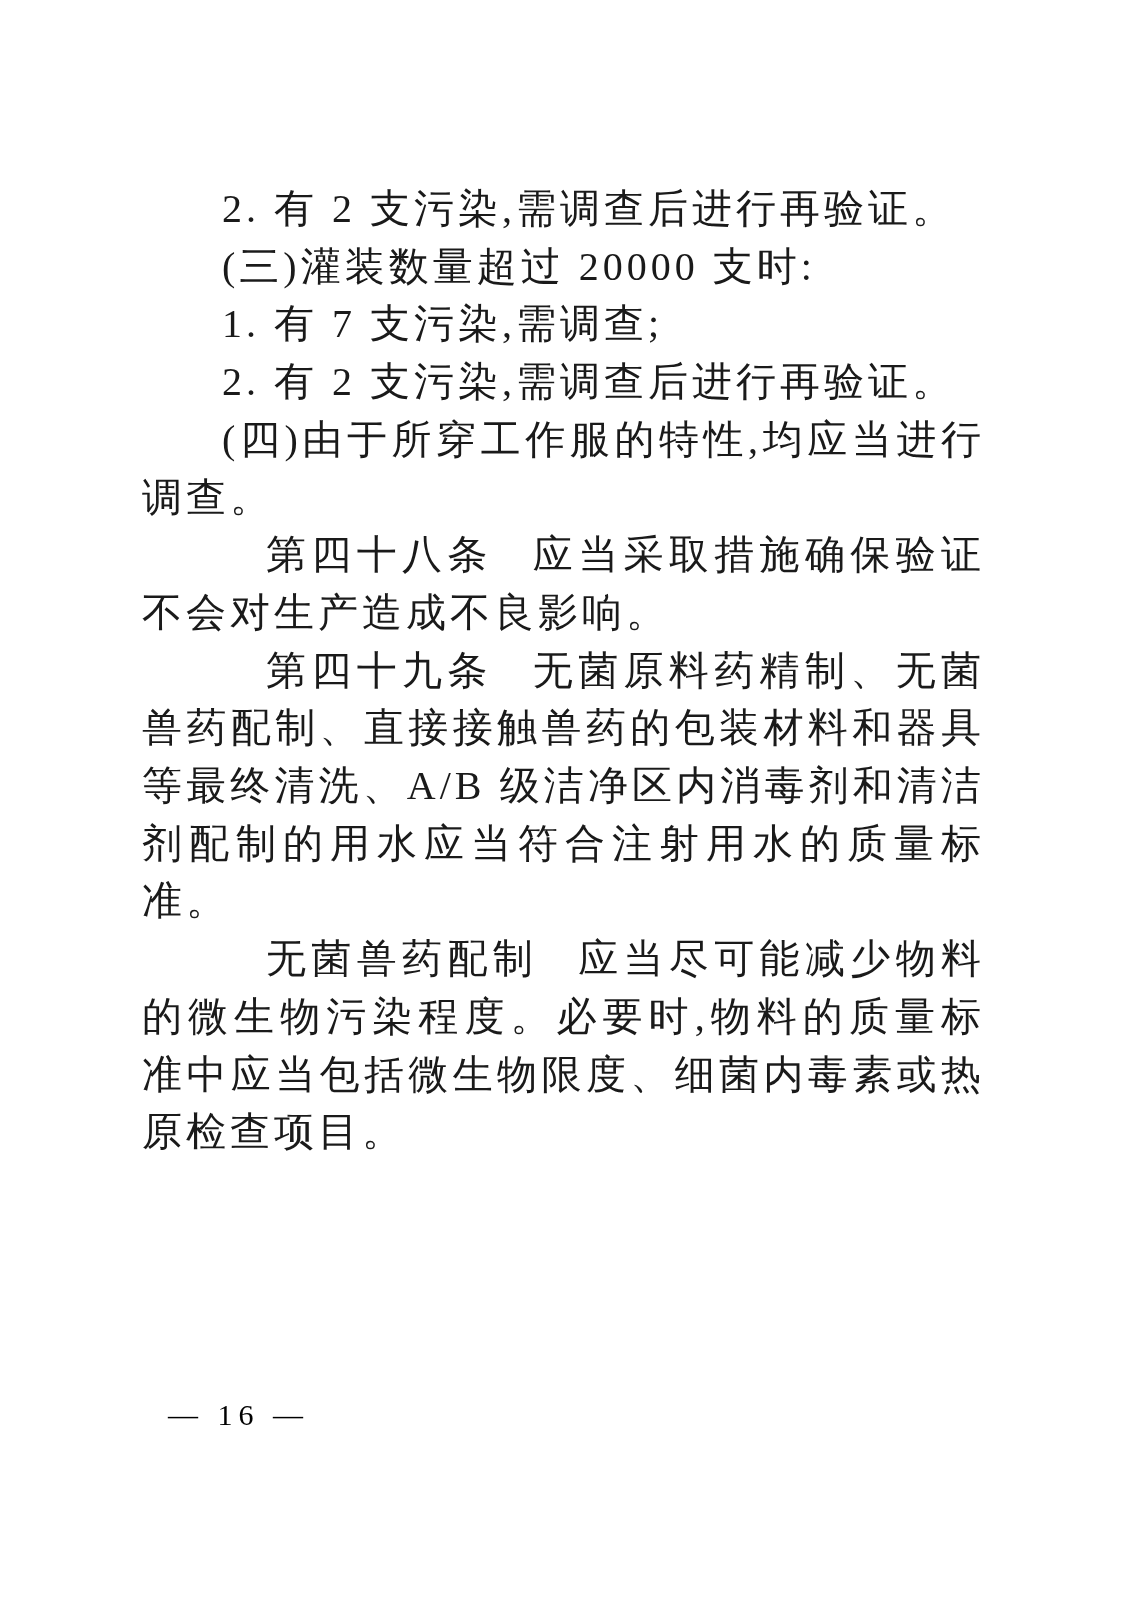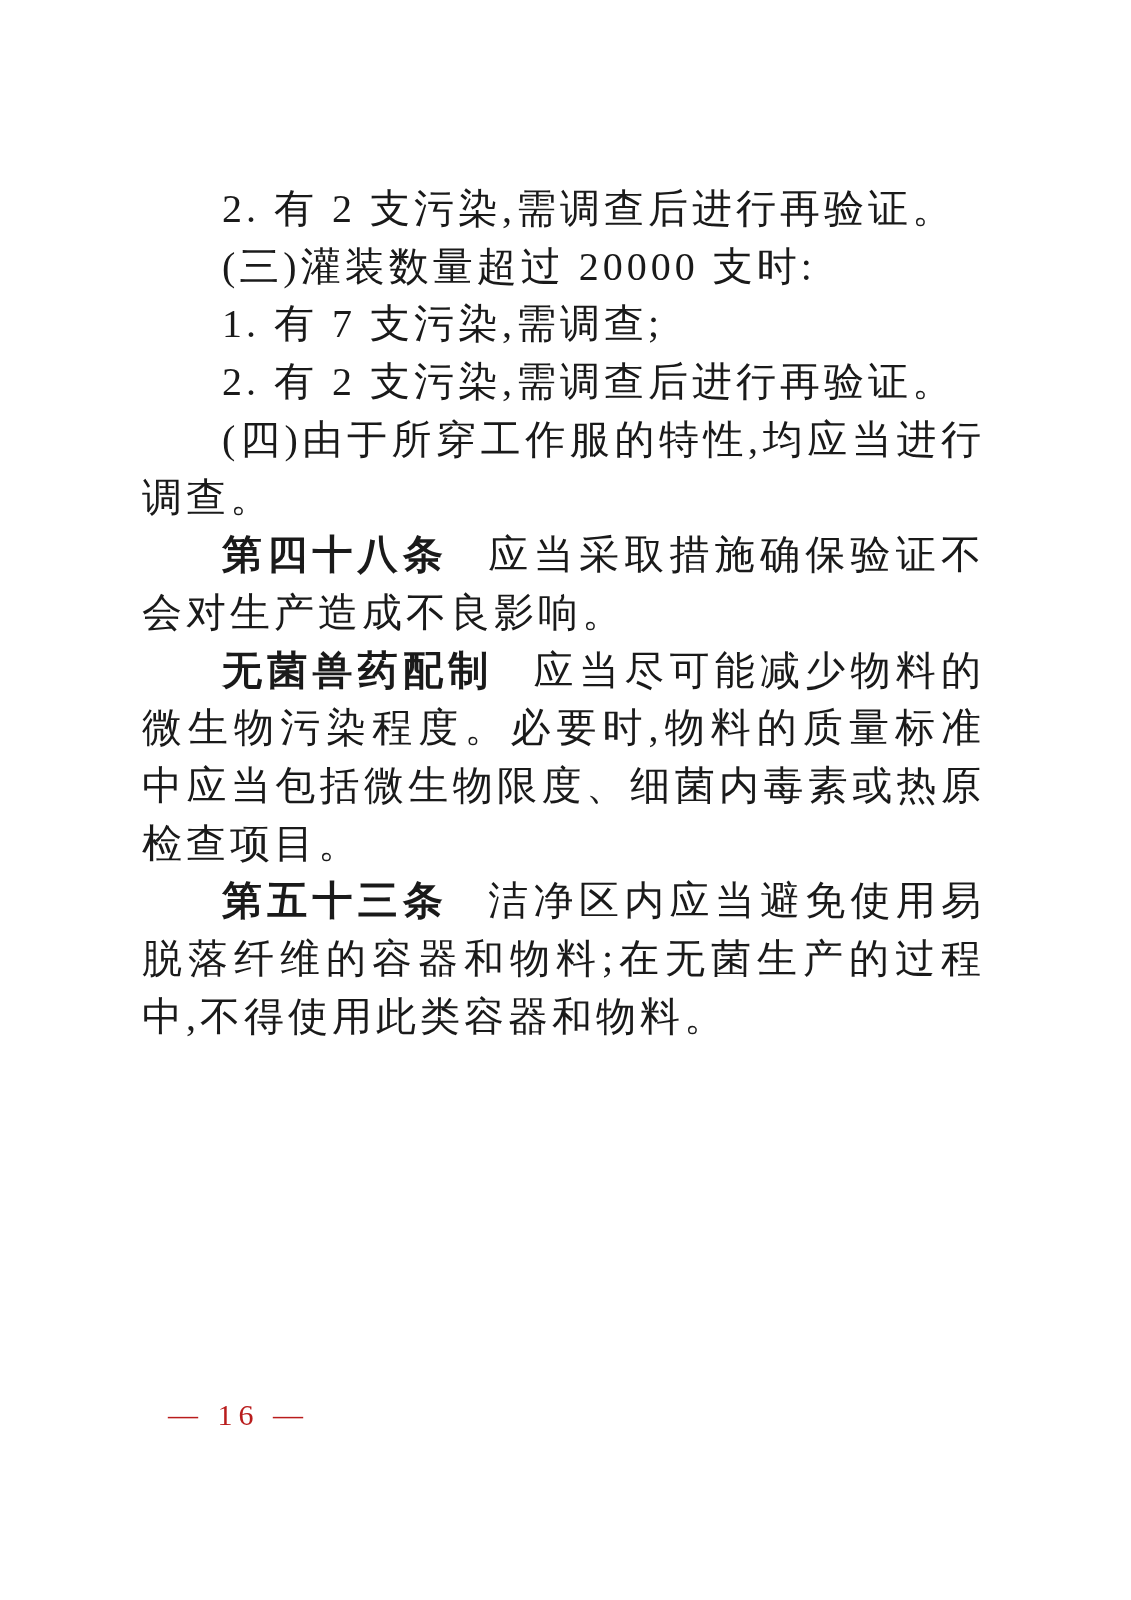--- a/index.html
+++ b/index.html
@@ -26,48 +26,49 @@
     text-align: justify;
     text-justify: inter-character;
   }
   .doc-body p {
     margin: 0;
     padding: 0;
     text-indent: 2em;
   }
   .article-no {
     font-family: "Liberation Sans", "DejaVu Sans", sans-serif;
-    font-weight: 700;
+    font-weight: 400;
     margin-right: 1em;
+    margin-left: 44px;
   }
   .page-footer {
     position: absolute;
     left: 168px;
     top: 1398px;
     font-size: 30px;
     letter-spacing: 6px;
-    color: #b91c1c;
+    color: #000000;
   }
 </style>
 </head>
 <body>
 
 <div class="doc-body">
 
   <p><span>2. 有 2 支污染,需调查后进行再验证。</span></p>
   <p><span>(三)灌装数量超过 20000 支时:</span></p>
   <p><span>1. 有 7 支污染,需调查;</span></p>
   <p><span>2. 有 2 支污染,需调查后进行再验证。</span></p>
   <p><span>(四)由于所穿工作服的特性,均应当进行调查。</span></p>
 
   <p>
     <span class="article-no">第四十八条</span><span>应当采取措施确保验证不会对生产造成不良影响。</span>
   </p>
   <p>
-    <span class="article-no">无菌兽药配制</span><span>应当尽可能减少物料的微生物污染程度。必要时,物料的质量标准中应当包括微生物限度、细菌内毒素或热原检查项目。</span>
+    <span class="article-no">第四十九条</span><span>无菌原料药精制、无菌兽药配制、直接接触兽药的包装材料和器具等最终清洗、A/B 级洁净区内消毒剂和清洁剂配制的用水应当符合注射用水的质量标准。</span>
   </p>
   <p>
-    <span class="article-no">第五十三条</span><span>洁净区内应当避免使用易脱落纤维的容器和物料;在无菌生产的过程中,不得使用此类容器和物料。</span>
+    <span class="article-no">无菌兽药配制</span><span>应当尽可能减少物料的微生物污染程度。必要时,物料的质量标准中应当包括微生物限度、细菌内毒素或热原检查项目。</span>
   </p>
 
 </div>
 
 <div class="page-footer">— 16 —</div>
 
 </body></html>

